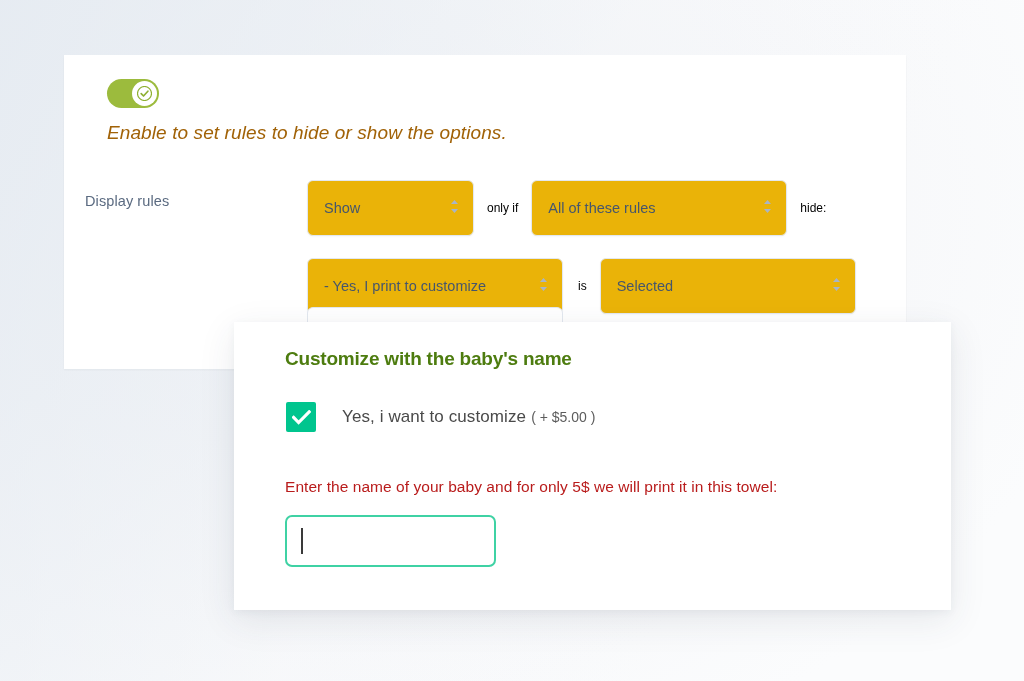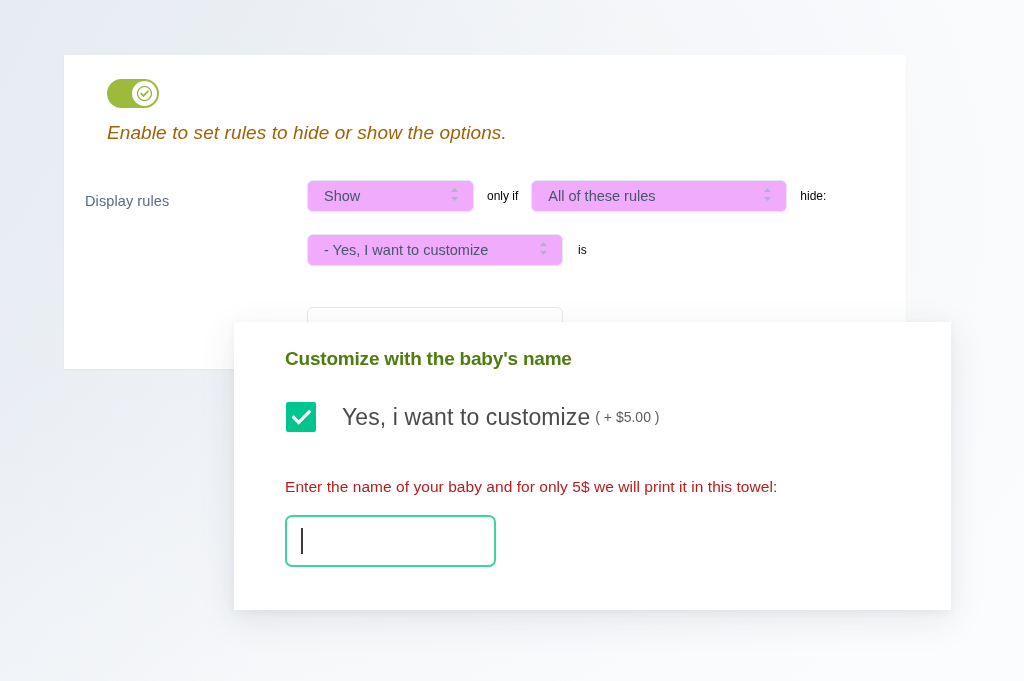--- a/index.html
+++ b/index.html
@@ -102,24 +102,24 @@
   .rule-stack { margin-left: 22px; }
 
   .rule-line {
     display: flex;
     align-items: center;
   }
   .rule-line + .rule-line { margin-top: 22px; }
 
   .select {
     position: relative;
-    background: #f0abfc;
+    background: #eab308;
     border: 1px solid #e3e8ef;
     border-radius: 6px;
-    height: 32px;
+    height: 56px;
     display: flex;
     align-items: center;
     padding: 0 34px 0 16px;
     color: #46566c;
     font-size: 14.5px;
     cursor: pointer;
     box-shadow: 0 1px 2px rgba(39,52,69,.035);
     white-space: nowrap;
     text-align: center;
   }
@@ -191,21 +191,21 @@
     display: flex;
     align-items: center;
     justify-content: center;
     flex: 0 0 auto;
     cursor: pointer;
   }
   .checkbox svg { display: block; }
 
   .option-label {
     margin-left: 26px;
-    font-size: 23px;
+    font-size: 17px;
     color: #4a4a4a;
     letter-spacing: .1px;
   }
   .option-price {
     font-size: 14px;
     color: #5c5c5c;
     margin-left: 5px;
   }
 
   .field-help {
@@ -281,31 +281,40 @@
               <path d="M5.5 15 L9 11 L2 11 Z" fill="#a9b5c6"></path>
             </svg>
           </span>
         </div>
 
         <span class="inline-word">hide:</span>
       </div>
 
       <div class="rule-line">
         <div class="select sel-option">
-          <span>- Yes, I want to customize</span>
+          <span>- Yes, I print to customize</span>
           <span class="caret">
             <svg width="11" height="17" viewBox="0 0 11 17" aria-hidden="true">
               <path d="M5.5 2 L9 6 L2 6 Z" fill="#a9b5c6"></path>
               <path d="M5.5 15 L9 11 L2 11 Z" fill="#a9b5c6"></path>
             </svg>
           </span>
         </div>
 
         <span class="inline-word lead">is</span>
 
+        <div class="select sel-state">
+          <span>Selected</span>
+          <span class="caret">
+            <svg width="11" height="17" viewBox="0 0 11 17" aria-hidden="true">
+              <path d="M5.5 2 L9 6 L2 6 Z" fill="#a9b5c6"></path>
+              <path d="M5.5 15 L9 11 L2 11 Z" fill="#a9b5c6"></path>
+            </svg>
+          </span>
+        </div>
       </div>
 
     </div>
   </div>
 
   <div class="rule-ghost"></div>
 
 </section>
 
 <section class="preview-card">

